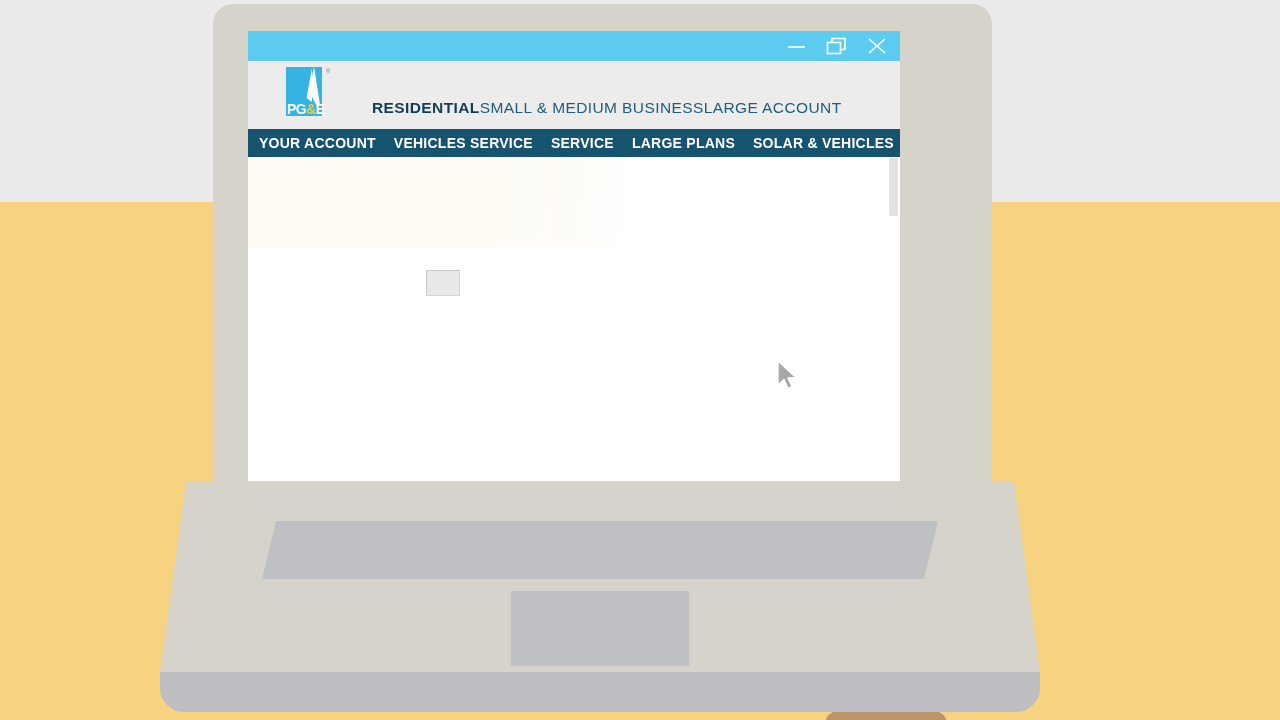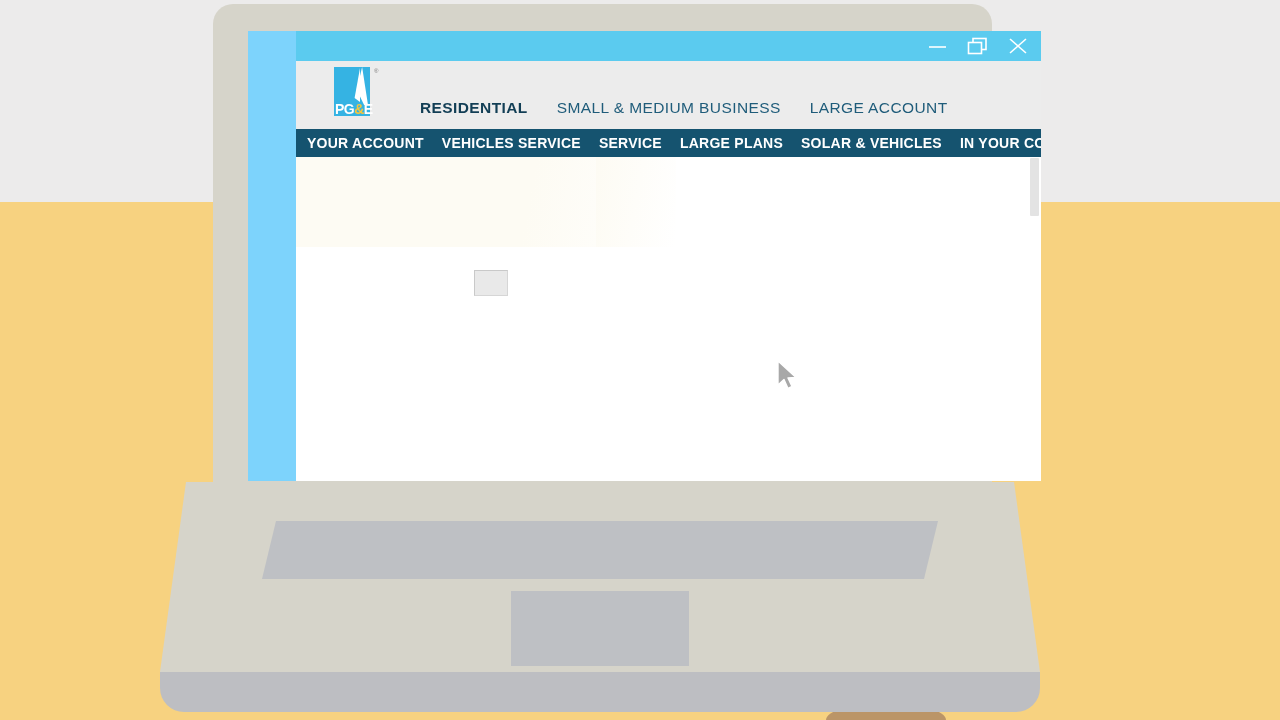--- a/index.html
+++ b/index.html
@@ -68,24 +68,23 @@
     position: absolute;
     left: 511px; top: 591px;
     width: 178px; height: 75px;
     background: #BEC0C4;
   }
 
   
   #browser-window {
     position: absolute;
     left: 248px; top: 31px;
-    width: 793px; height: 450px;
-    background: #7dd3fc;
+    width: 652px; height: 450px;
+    background: #f97316;
     overflow: hidden;
-    padding-left: 48px;
   }
 
   
   #titlebar {
     position: relative;
     height: 30px;
     background: #5BCBEF;
     display: flex;
     align-items: center;
     justify-content: flex-end;
@@ -149,21 +148,20 @@
   #pge-logo .reg {
     position: absolute;
     left: 40px; top: 1px;
     font-size: 6px;
     color: #7A7A7A;
   }
 
   #audience-tabs {
     display: flex;
     align-items: flex-end;
-    gap: 29px;
     padding-left: 124px;
     padding-bottom: 12px;
   }
   .audience-tab {
     font-size: 15.5px;
     letter-spacing: .4px;
     color: #1F5C7A;
     white-space: nowrap;
     cursor: pointer;
   }

